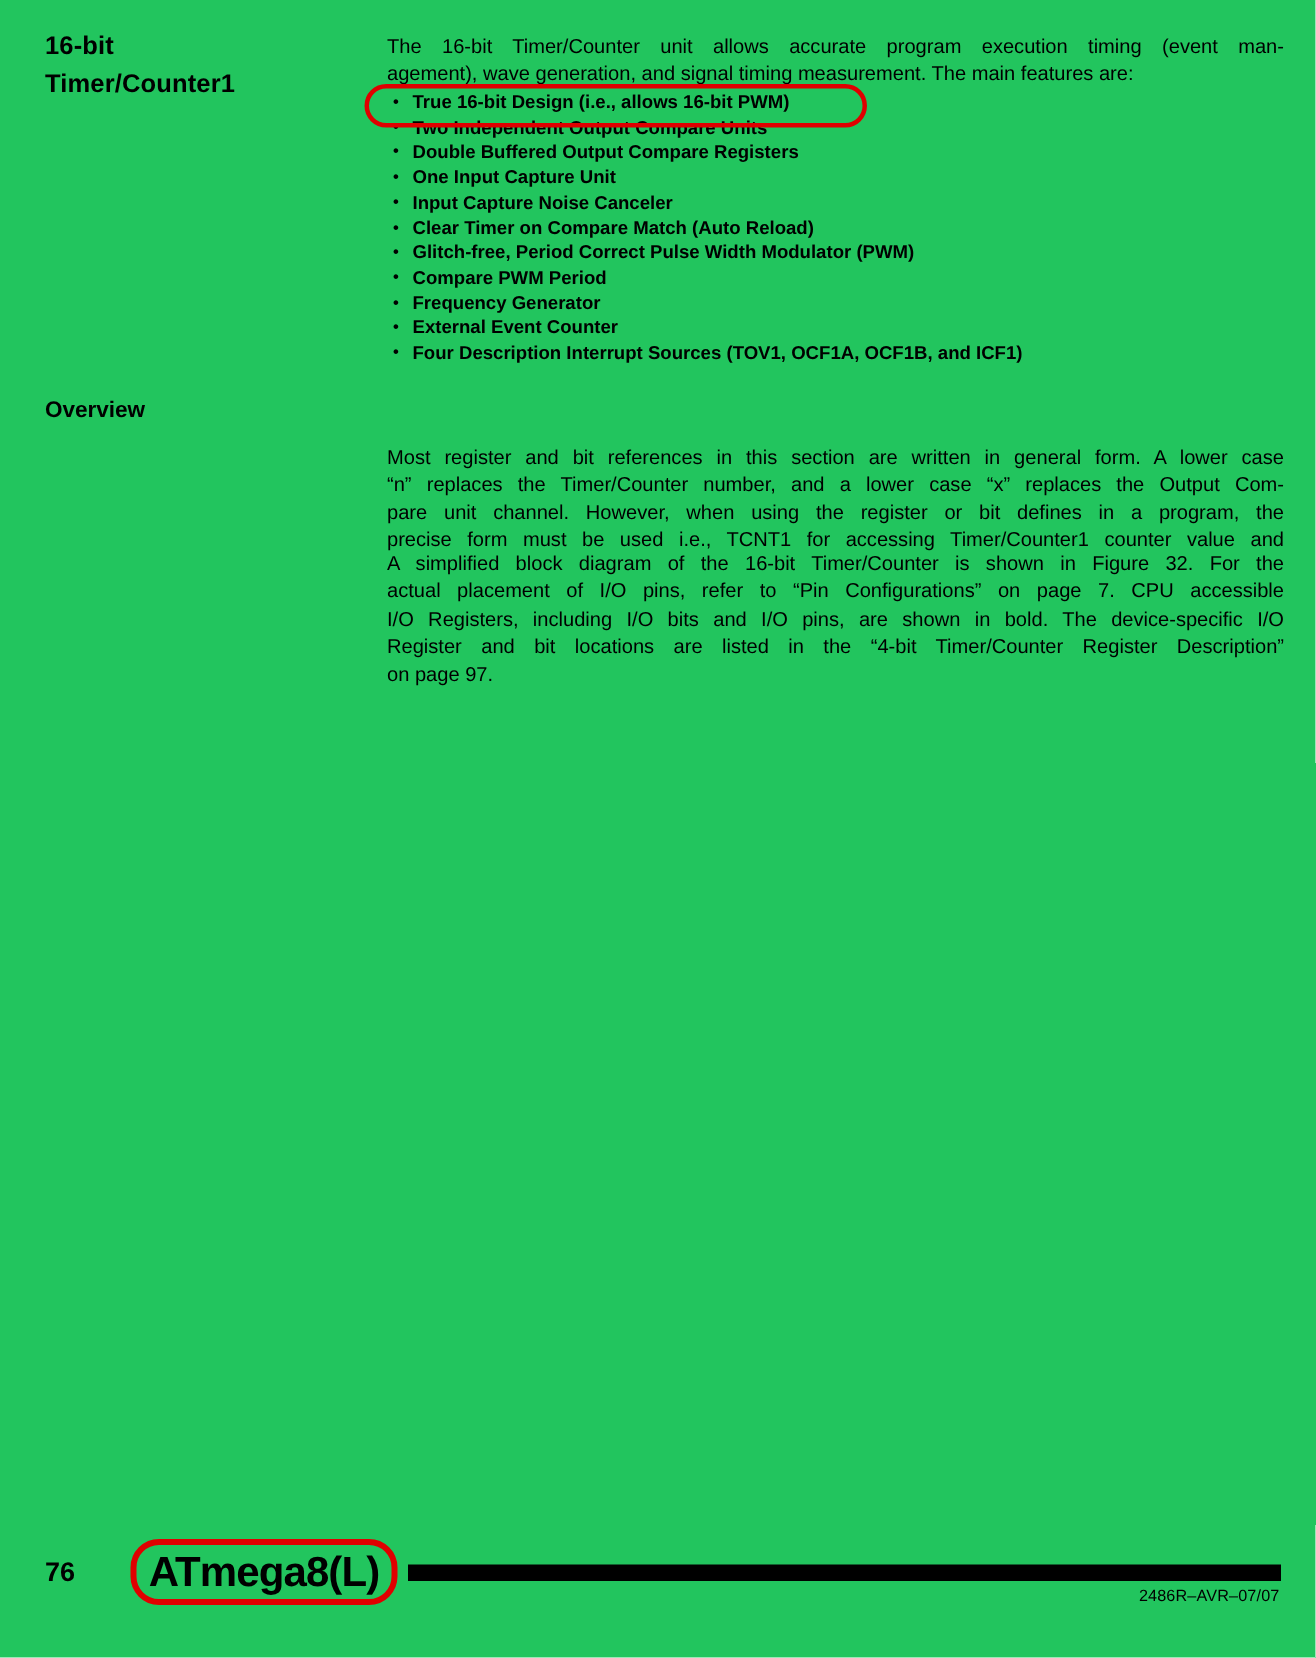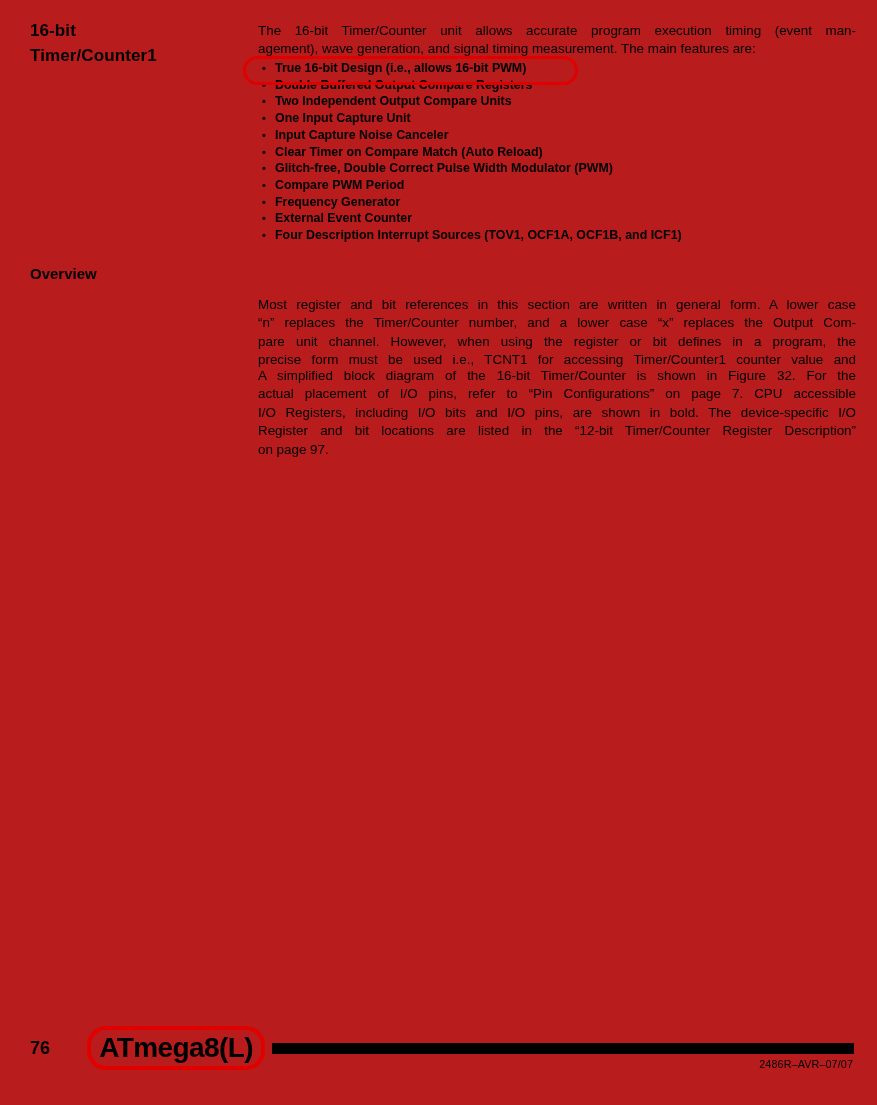--- a/index.html
+++ b/index.html
@@ -1,18 +1,18 @@
 <!DOCTYPE html>
 <html><head>
 <meta charset="utf-8">
 <style>
   html,body { margin:0; padding:0; background:#ffffff; }
   .page {
     position:relative; width:877px; height:1105px;
-    background:#b91c1c; color:#000;
+    background:#22c55e; color:#000;
     font-family:"Liberation Sans", sans-serif;
     overflow:hidden;
   }
 
   
   .section-heading {
     position:absolute; left:30px; top:18px; width:210px;
     font-size:17px; font-weight:bold; line-height:25px; letter-spacing:0.1px;
   }
   .overview-heading {
@@ -83,36 +83,36 @@
   <div class="col intro bodytext">
     <div class="pline">The 16-bit Timer/Counter unit allows accurate program execution timing (event man-</div>
     <div class="pline last">agement), wave generation, and signal timing measurement. The main features are:</div>
   </div>
 
   <div class="features">
     <div class="feature-item">
       <span class="dot">•</span><span>True 16-bit Design (i.e., allows 16-bit PWM)</span>
     </div>
     <div class="feature-item">
-      <span class="dot">•</span><span>Double Buffered Output Compare Registers</span>
+      <span class="dot">•</span><span>Two Independent Output Compare Units</span>
     </div>
     <div class="feature-item">
-      <span class="dot">•</span><span>Two Independent Output Compare Units</span>
+      <span class="dot">•</span><span>Double Buffered Output Compare Registers</span>
     </div>
     <div class="feature-item">
       <span class="dot">•</span><span>One Input Capture Unit</span>
     </div>
     <div class="feature-item">
       <span class="dot">•</span><span>Input Capture Noise Canceler</span>
     </div>
     <div class="feature-item">
       <span class="dot">•</span><span>Clear Timer on Compare Match (Auto Reload)</span>
     </div>
     <div class="feature-item">
-      <span class="dot">•</span><span>Glitch-free, Double Correct Pulse Width Modulator (PWM)</span>
+      <span class="dot">•</span><span>Glitch-free, Period Correct Pulse Width Modulator (PWM)</span>
     </div>
     <div class="feature-item">
       <span class="dot">•</span><span>Compare PWM Period</span>
     </div>
     <div class="feature-item">
       <span class="dot">•</span><span>Frequency Generator</span>
     </div>
     <div class="feature-item">
       <span class="dot">•</span><span>External Event Counter</span>
     </div>
@@ -129,21 +129,21 @@
     <div class="pline">Most register and bit references in this section are written in general form. A lower case</div>
     <div class="pline">“n” replaces the Timer/Counter number, and a lower case “x” replaces the Output Com-</div>
     <div class="pline">pare unit channel. However, when using the register or bit defines in a program, the</div>
     <div class="pline">precise form must be used i.e., TCNT1 for accessing Timer/Counter1 counter value and</div>
   </div>
 
   <div class="col para2 bodytext">
     <div class="pline">A simplified block diagram of the 16-bit Timer/Counter is shown in Figure 32. For the</div>
     <div class="pline">actual placement of I/O pins, refer to “Pin Configurations” on page 7. CPU accessible</div>
     <div class="pline">I/O Registers, including I/O bits and I/O pins, are shown in bold. The device-specific I/O</div>
-    <div class="pline">Register and bit locations are listed in the “12-bit Timer/Counter Register Description”</div>
+    <div class="pline">Register and bit locations are listed in the “4-bit Timer/Counter Register Description”</div>
     <div class="pline last">on page 97.</div>
   </div>
 
   <div class="page-number">76</div>
 
   <div class="oval oval-chip" style="border-color: rgb(224, 0, 0);">
     <span class="chip-name">ATmega8(L)</span>
   </div>
 
   <div class="footer-bar" style="background-color: rgb(0, 0, 0);"></div>

